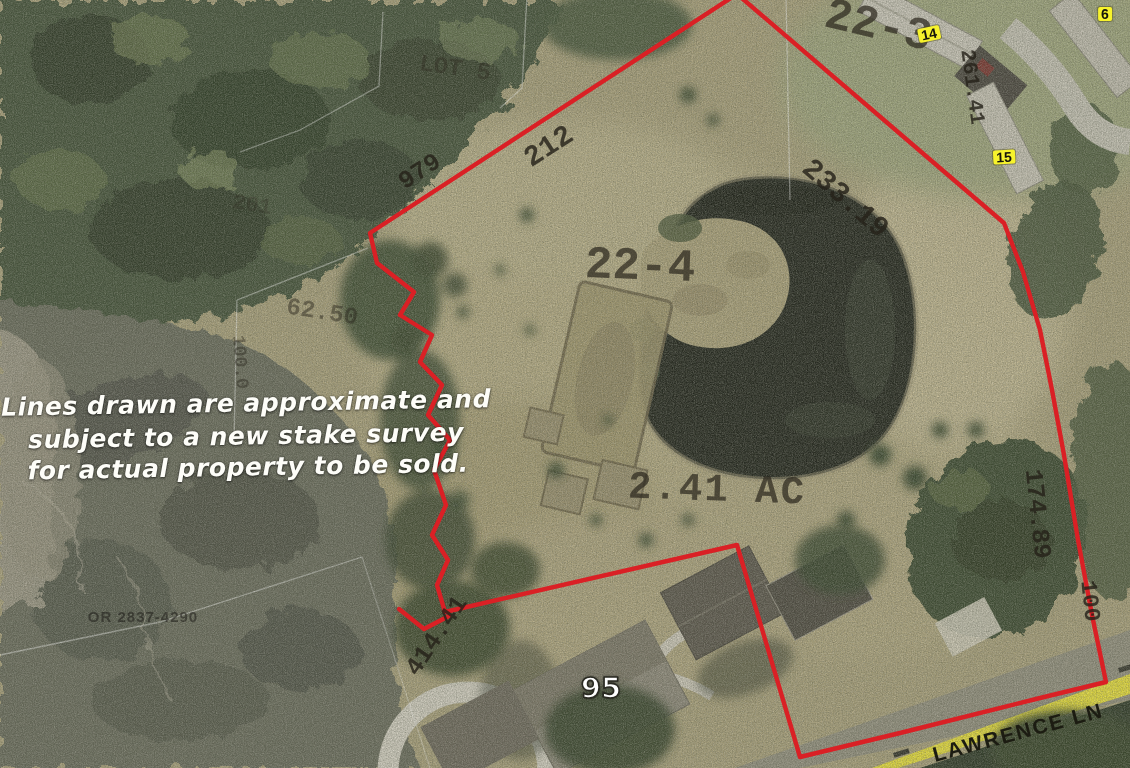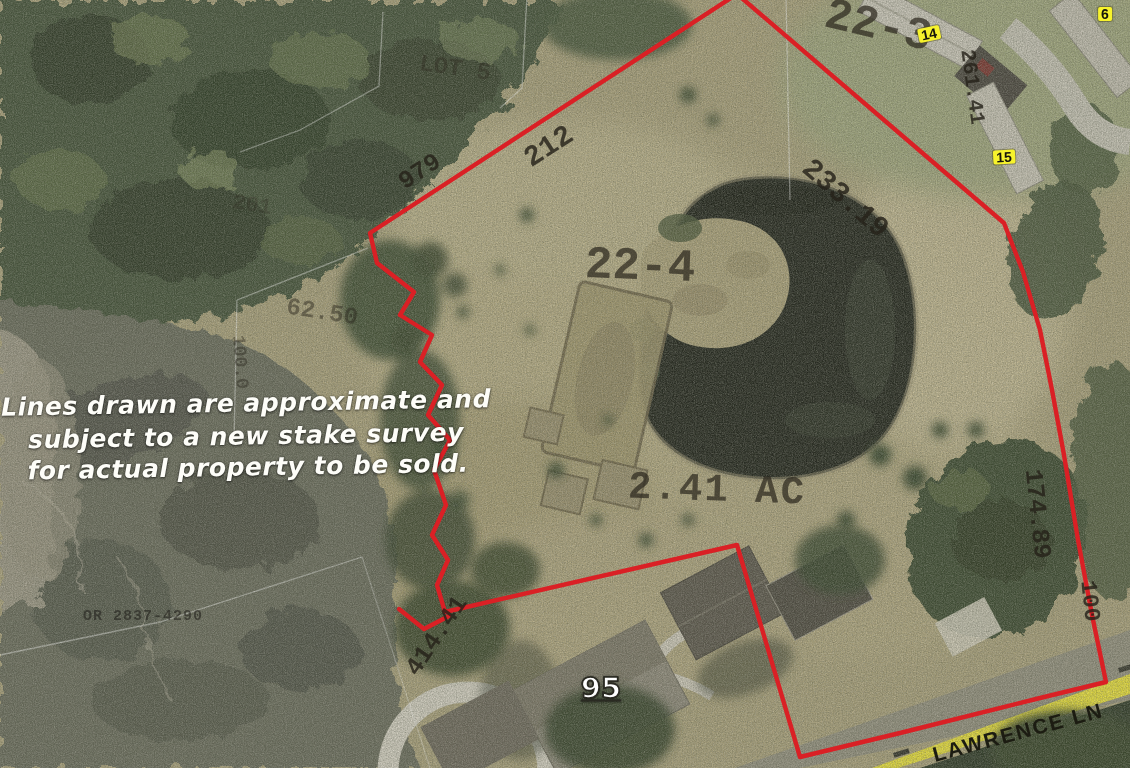--- a/index.html
+++ b/index.html
@@ -27,28 +27,28 @@
     box-shadow:0 0 0 1px rgba(70,68,20,.45);
   }
   .annot{
     font-family:"DejaVu Sans",sans-serif;font-style:italic;font-weight:700;
     font-size:25px;letter-spacing:.5px;color:#fdfdf8;
     text-shadow:0 1px 3px rgba(0,0,0,.6),0 0 2px rgba(0,0,0,.35);
     text-align:center;
   }
   .house-num{
     font-family:"DejaVu Sans",sans-serif;font-weight:800;font-size:29px;color:#fff;
-    -webkit-text-stroke:1.6px #2a2a22;text-shadow:0 0 3px rgba(0,0,0,.8);text-decoration:underline;
+    -webkit-text-stroke:1.6px #2a2a22;text-shadow:0 0 3px rgba(0,0,0,.8);
   }
   .street{
     font-family:"Liberation Sans",sans-serif;font-weight:800;font-size:21px;
     letter-spacing:2px;color:#1c1c12;
   }
   .deed{
-    font-family:Liberation Mono, monospace;font-weight:700;
+    font-family:Liberation Sans, sans-serif;font-weight:700;
     font-size:15px;letter-spacing:1px;color:rgba(30,28,24,.55);
   }
 </style>
 </head>
 <body>
 
 <div class="stage">
 
 <svg width="1130" height="768" viewBox="0 0 1130 768">
   <defs>

